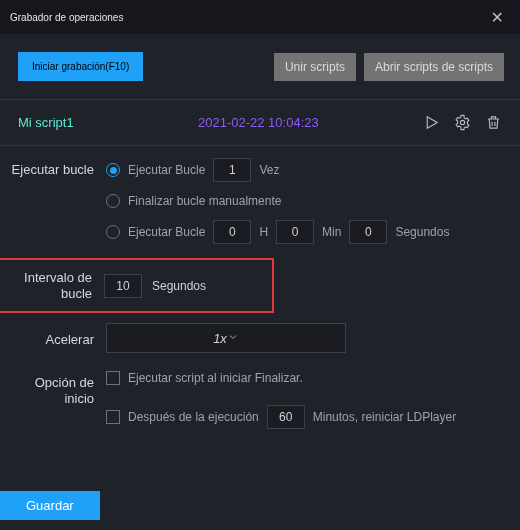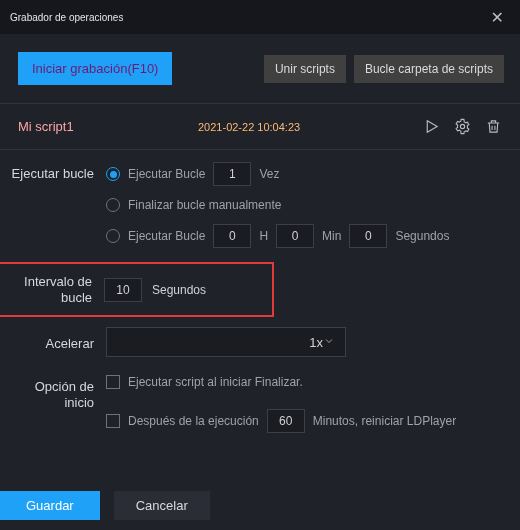--- a/index.html
+++ b/index.html
@@ -19,43 +19,43 @@
   }
   .titlebar .title { color: #e4e6ea; font-size: 10px; white-space: nowrap; overflow: hidden; max-width: 200px; }
   .close-x { color: #bcbec2; font-size: 16px; padding: 4px 6px; cursor: pointer; }
   .toolbar {
     display: flex; align-items: center; justify-content: space-between;
     padding: 18px 16px 18px 18px;
     border-bottom: 1px solid #32353d;
   }
   .btn-primary {
     background: #1ea1f7;
-    color: #701a75;
+    color: #000000;
     padding: 9px 14px;
     border: none;
-    font-size: 13px;
+    font-size: 10px;
     cursor: pointer;
   }
   .toolbar-right { display: flex; gap: 8px; }
   .btn-ghost {
-    background: #404040;
+    background: #737373;
     color: #d8dadd;
     border: none;
     padding: 7px 11px;
     font-size: 12px;
     cursor: pointer;
     text-align: center;
   }
   .script-row {
     display: flex; align-items: center;
     padding: 14px 18px;
     border-bottom: 1px solid #32353d;
   }
-  .script-name { flex: 0 0 180px; color: #fca5a5; }
-  .script-date { flex: 1; color: #fdba74; font-size: 11px; }
+  .script-name { flex: 0 0 180px; color: #5eead4; }
+  .script-date { flex: 1; color: #8b5cf6; font-size: 13px; }
   .script-actions { display: flex; gap: 14px; align-items: center; }
   .icon-btn { color: #b8bbc0; cursor: pointer; display: inline-flex; }
   .icon-btn svg { width: 17px; height: 17px; }
   .form { padding: 12px 18px 0 6px; }
   .form-row { display: flex; align-items: flex-start; margin-bottom: 14px; }
   .form-row.centered { align-items: center; }
   .form-label {
     flex: 0 0 100px;
     text-align: right;
     color: #d6d8db;
@@ -87,23 +87,24 @@
     border: 1px solid #3c3f47;
     color: #cfd2d6;
     text-align: center;
     font-size: 12px;
   }
   .select {
     width: 240px; height: 30px;
     background: #1a1c22;
     border: 1px solid #3c3f47;
     color: #cfd2d6;
-    display: flex; align-items: center; justify-content: flex-end;
+    display: flex; align-items: center; justify-content: center;
     padding: 0 10px;
     cursor: pointer;
+    font-style: italic;
   }
   .highlight-box {
     border: 2px solid #e23a3a;
     padding: 10px 0 10px 6px;
     margin-left: -12px;
     margin-bottom: 10px;
     display: flex; align-items: center;
     width: 280px;
   }
   .highlight-box .form-label { flex: 0 0 102px; padding-top:0; }
@@ -126,21 +127,21 @@
 
 <div class="titlebar">
   <span class="title">Grabador de operaciones</span>
   <span class="close-x">✕</span>
 </div>
 
 <div class="toolbar">
   <button class="btn-primary">Iniciar grabación(F10)</button>
   <div class="toolbar-right">
     <button class="btn-ghost">Unir scripts</button>
-    <button class="btn-ghost">Bucle carpeta de scripts</button>
+    <button class="btn-ghost">Abrir scripts de scripts</button>
   </div>
 </div>
 
 <div class="script-row">
   <span class="script-name">Mi script1</span>
   <span class="script-date">2021-02-22 10:04:23</span>
   <div class="script-actions">
     <span class="icon-btn">
       <svg viewBox="0 0 24 24" fill="none" stroke="currentColor" stroke-width="1.6">
           <polygon points="6,4 20,12 6,20"></polygon>
@@ -223,14 +224,13 @@
         <input class="num-input" value="60" style="">
         <span class="txt">Minutos, reiniciar LDPlayer</span>
       </div>
     </div>
   </div>
 
 </div>
 
 <div class="footer">
   <button class="btn-save">Guardar</button>
-  <button class="btn-cancel">Cancelar</button>
 </div>
 
 </body></html>

